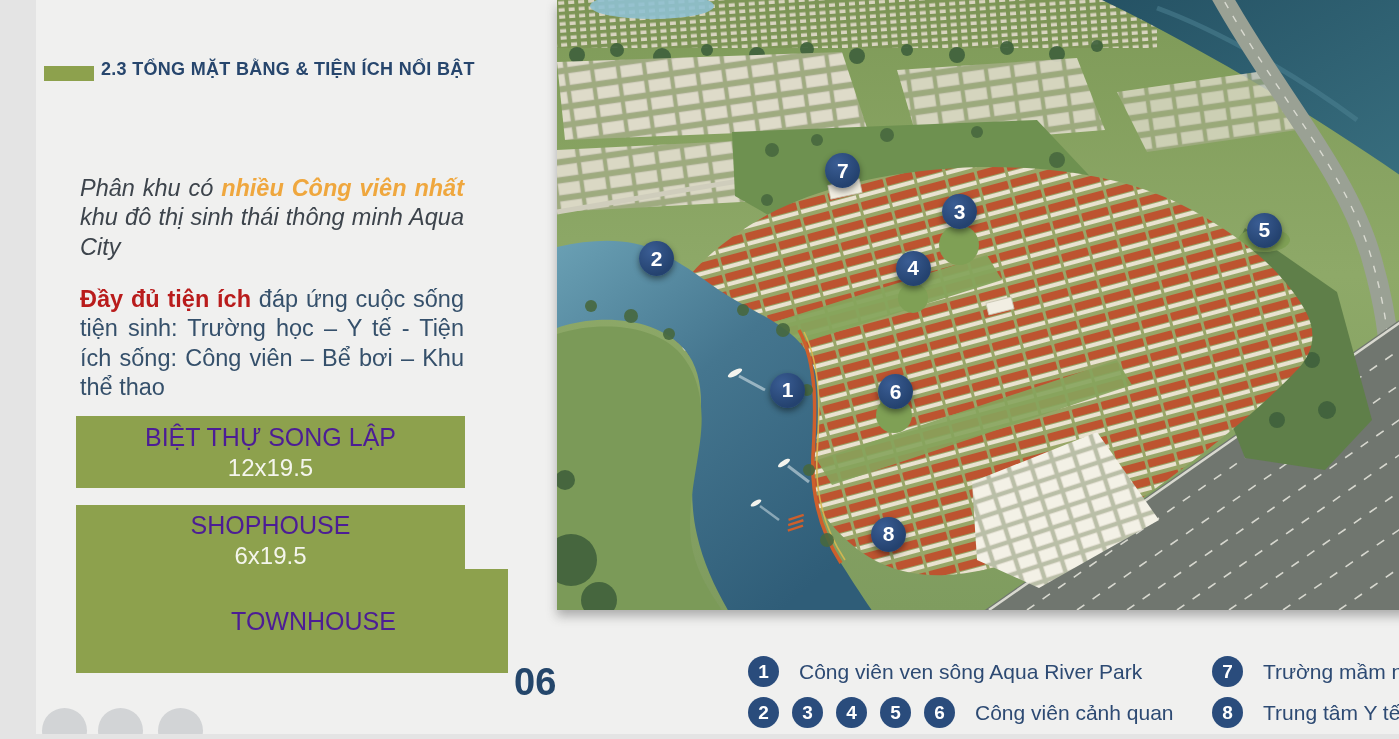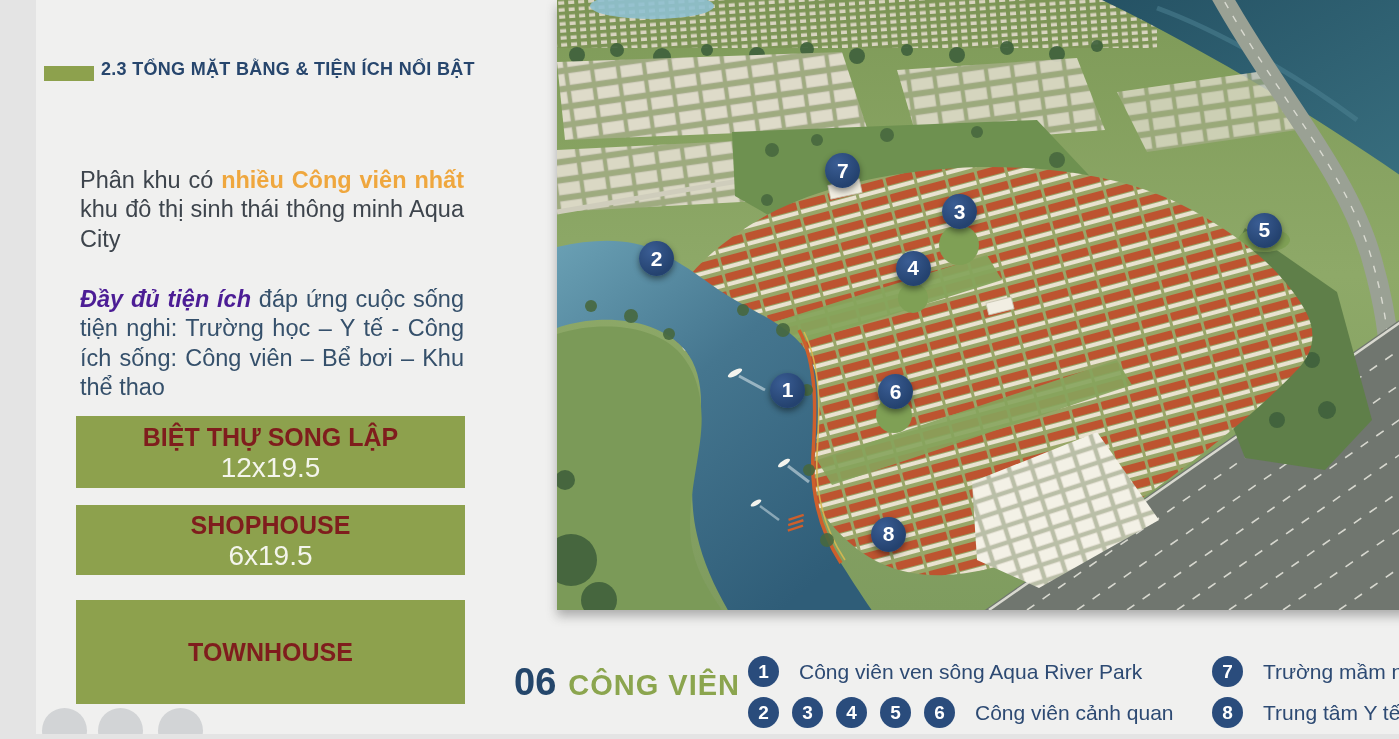--- a/index.html
+++ b/index.html
@@ -4,28 +4,28 @@
 <style>
   html,body{margin:0;padding:0;}
   body{font-family:"Liberation Sans",sans-serif;background:#e4e4e4;}
   .slide{position:relative;width:1399px;height:734px;background:#f0f0ef;overflow:hidden;margin-left:36px;}
 
   
   .accent-bar{position:absolute;left:8px;top:66px;width:50px;height:15px;background:#8da14d;}
   .slide-heading{position:absolute;left:65px;top:59px;font-size:18px;font-weight:700;color:#27466d;letter-spacing:.3px;white-space:nowrap;}
 
   .intro-p{position:absolute;left:44px;width:384px;font-size:23.5px;line-height:29.6px;color:#3d444c;text-align:justify;}
-  .intro-p1{top:142px;}
+  .intro-p1{top:150px;font-style:italic;}
   .intro-p2{top:261px;color:#35506b;}
   .hl-orange{color:#efa73e;font-weight:700;}
-  .hl-green{color:#4c1d95;font-weight:700;font-style:italic;}
+  .hl-green{color:#b91c1c;font-weight:700;}
 
   .product-box{position:absolute;left:40px;width:389px;background:#8da14d;display:flex;flex-direction:column;justify-content:center;align-items:center;text-align:center;}
-  .product-title{font-size:25px;font-weight:700;color:#7f1d1d;line-height:30px;text-align:center;}
-  .product-sizes{font-size:28px;color:#f4f5ec;line-height:31px;}
+  .product-title{font-size:25px;font-weight:400;color:#4c1d95;line-height:30px;text-align:center;}
+  .product-sizes{font-size:24px;color:#f4f5ec;line-height:31px;}
   .pipe{color:#2b4a6f;padding:0 8px;}
 
   .pager-dot{position:absolute;top:708px;width:45px;height:45px;border-radius:50%;background:#d2d4d6;}
 
   
   .map-wrap{position:absolute;left:521px;top:0;width:878px;height:610px;box-shadow:0 6px 10px rgba(70,70,70,.4);}
   .map-wrap svg{position:absolute;left:0;top:0;width:100%;height:100%;display:block;}
   .map-marker{position:absolute;width:35px;height:35px;margin:-17px 0 0 -17px;border-radius:50%;
     background:radial-gradient(circle at 35% 30%, #3a5d94, #24426f 70%);
     color:#fff;font-size:21px;font-weight:700;display:flex;align-items:center;justify-content:center;
@@ -47,32 +47,32 @@
 </head>
 <body>
 
 <div class="slide">
 
   <div class="accent-bar"></div>
   <div class="slide-heading">2.3 TỔNG MẶT BẰNG &amp; TIỆN ÍCH NỔI BẬT</div>
 
   <p class="intro-p intro-p1"><span>Phân khu có </span><span class="hl-orange">nhiều Công viên nhất</span><span> khu đô thị sinh thái thông minh Aqua City</span></p>
 
-  <p class="intro-p intro-p2"><span class="hl-green">Đầy đủ tiện ích</span><span> đáp ứng cuộc sống tiện nghi: Trường học – Y tế - Công ích sống: Công viên – Bể bơi – Khu thể thao</span></p>
+  <p class="intro-p intro-p2"><span class="hl-green">Đầy đủ tiện ích</span><span> đáp ứng cuộc sống tiện sinh: Trường học – Y tế - Tiện ích sống: Công viên – Bể bơi – Khu thể thao</span></p>
 
   <div id="product-boxes">
       <div class="product-box" style="top: 416px; height: 72px;">
         <div class="product-title">BIỆT THỰ SONG LẬP</div>
         <div class="product-sizes"><span class="size">12x19.5</span></div>
       </div>
       <div class="product-box" style="top: 505px; height: 70px;">
         <div class="product-title">SHOPHOUSE</div>
         <div class="product-sizes"><span class="size">6x19.5</span></div>
       </div>
-      <div class="product-box" style="top: 600px; height: 104px;">
+      <div class="product-box" style="top: 569px; height: 104px; padding-left: 43px;">
         <div class="product-title">TOWNHOUSE</div>
       </div>
     </div>
 
   <div id="pager-dots">
       <span class="pager-dot" style="left: 6px;"></span>
       <span class="pager-dot" style="left: 62px;"></span>
       <span class="pager-dot" style="left: 122px;"></span>
     </div>
 
@@ -245,21 +245,20 @@
         <div class="map-marker" style="left: 40.5%; top: 43.9%;">4</div>
         <div class="map-marker" style="left: 80.5%; top: 37.7%;">5</div>
         <div class="map-marker" style="left: 38.5%; top: 64.1%;">6</div>
         <div class="map-marker" style="left: 32.5%; top: 27.9%;">7</div>
         <div class="map-marker" style="left: 37.7%; top: 87.5%;">8</div>
       </div>
   </div>
 
   <div class="parks-counter">
     <span class="parks-number">06</span>
-    <span class="parks-label">CÔNG VIÊN</span>
   </div>
   <div class="legend legend-left" id="legend-left">
       <div class="legend-row">
         <span class="legend-badge">1</span>
         <span class="legend-label">Công viên ven sông Aqua River Park</span>
       </div>
       <div class="legend-row">
         <span class="legend-badge">2</span>
         <span class="legend-badge">3</span>
         <span class="legend-badge">4</span>

